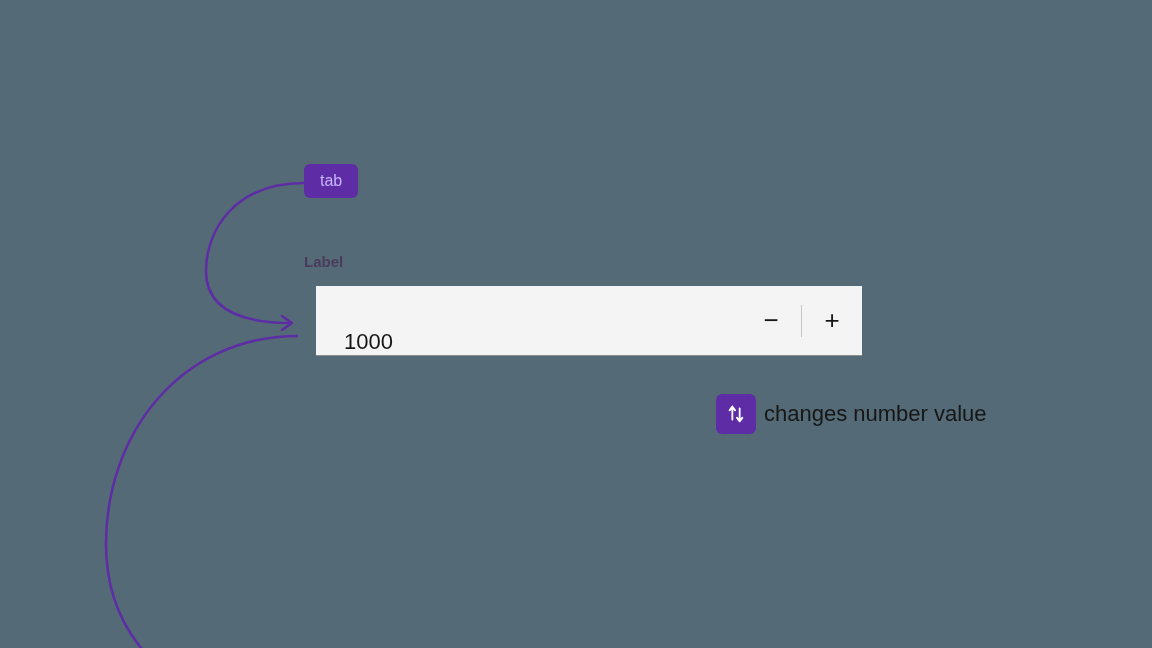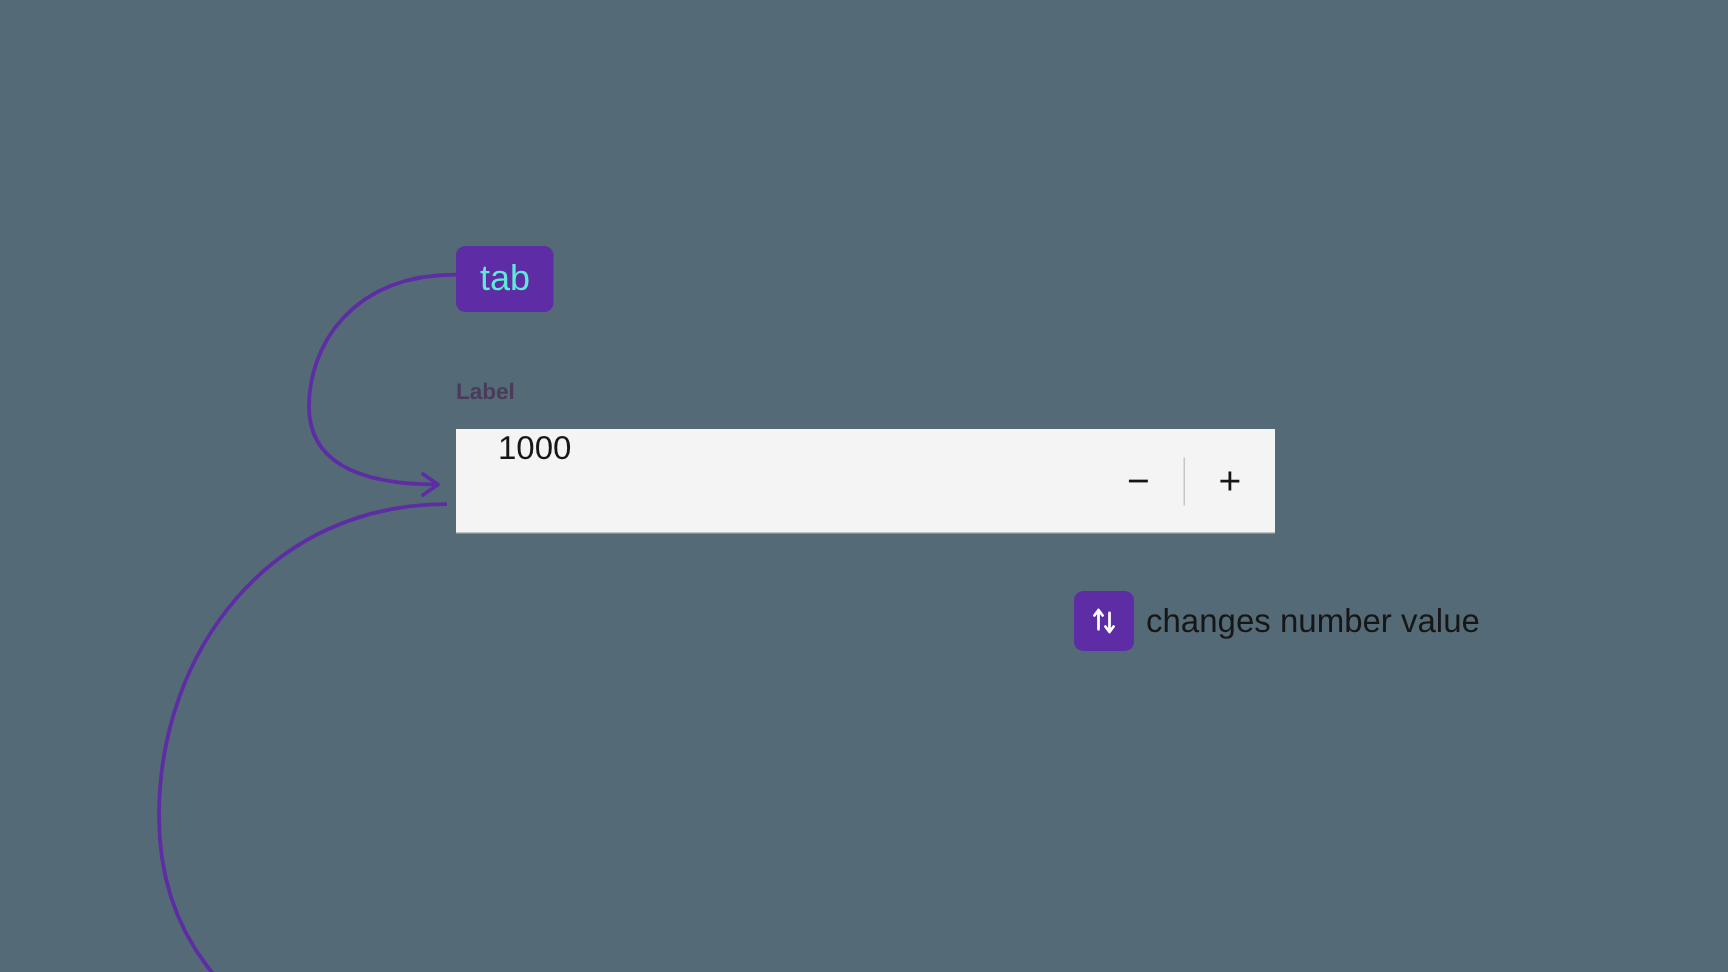--- a/index.html
+++ b/index.html
@@ -13,43 +13,43 @@
       background: #546a76;
       font-family: -apple-system, BlinkMacSystemFont, "Segoe UI", Helvetica, Arial, sans-serif;
       position: relative;
       overflow: hidden;
     }
     .tab-badge {
       position: absolute;
       left: 304px;
       top: 164px;
       background: #5e2ca5;
-      color: #5eead4;
+      color: #c4b5fd;
       padding: 8px 16px;
       border-radius: 6px;
-      font-size: 24px;
+      font-size: 16px;
       font-weight: 400;
     }
     .field-label {
       position: absolute;
       left: 304px;
       top: 253px;
       color: #4a3a5c;
       font-size: 15px;
       font-weight: 700;
     }
     .number-input-container {
       position: absolute;
-      left: 304px;
+      left: 316px;
       top: 286px;
       width: 546px;
       height: 70px;
       background: #f4f4f4;
       display: flex;
-      align-items: flex-start;
+      align-items: flex-end;
       border-bottom: 1px solid #8d8d8d;
       gap: 16px;
     }
     .number-value {
       flex: 1;
       padding-left: 28px;
       font-size: 22px;
       color: #161616;
       font-weight: 400;
       border: none;

